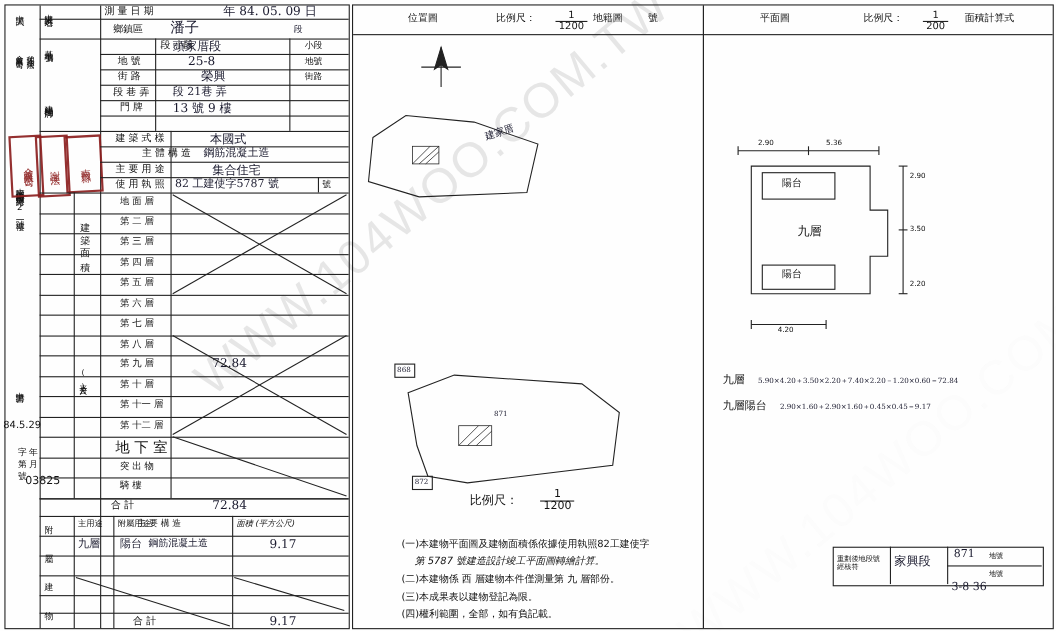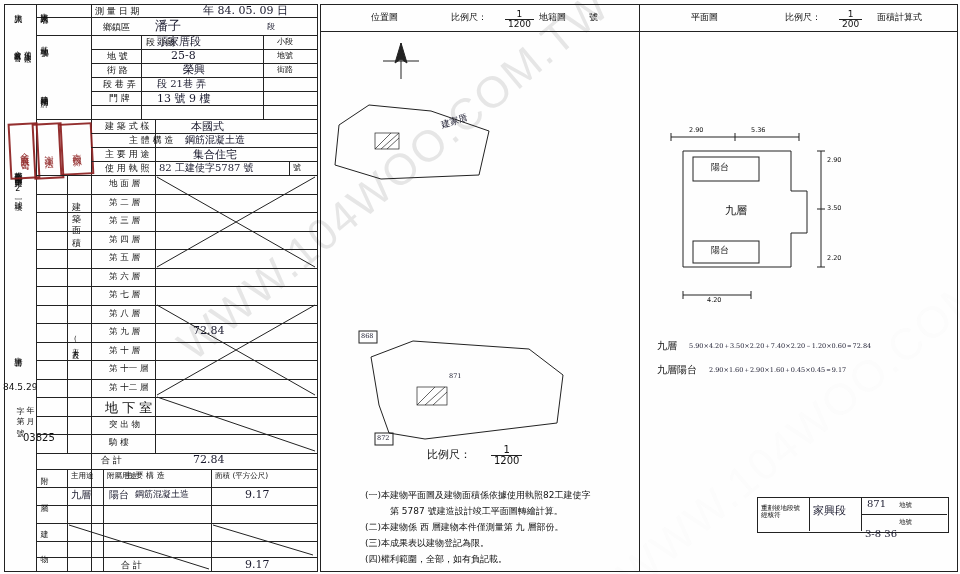--- a/index.html
+++ b/index.html
@@ -172,21 +172,21 @@
     <div class="ln v" style="left:206px;top:464px;height:102px;"></div>
 
     <div class="vtxt" style="left:34px;top:466px;font-size:8px;">附</div>
     <div class="vtxt" style="left:34px;top:492px;font-size:8px;">屬</div>
     <div class="vtxt" style="left:34px;top:518px;font-size:8px;">建</div>
     <div class="vtxt" style="left:34px;top:544px;font-size:8px;">物</div>
 
     <div class="txt" style="left:66px;top:467px;font-size:7.5px;">主用途</div>
     <div class="txt" style="left:102px;top:467px;font-size:7.5px;">附屬用途</div>
     <div class="txt" style="left:120px;top:467px;font-size:8px;">主 要 構 造</div>
-    <div class="txt" style="left:210px;top:467px;font-size:7.5px;">面積 (平方公尺)</div>
+    <div class="txt" style="left:210px;top:467px;font-size:7.5px;font-style:italic;">面積 (平方公尺)</div>
 
     <div class="txt hand" style="left:66px;top:485px;font-size:10px;">九層</div>
     <div class="txt hand" style="left:104px;top:485px;font-size:10px;">陽台</div>
     <div class="txt hand" style="left:130px;top:485px;font-size:9px;">鋼筋混凝土造</div>
     <div class="txt hand" style="left:240px;top:484px;font-size:11px;">9.17</div>
 
     <div class="txt" style="left:116px;top:556px;">合          計</div>
     <div class="txt hand" style="left:240px;top:554px;font-size:11px;">9.17</div>
 
     <svg width="312" height="566">
@@ -280,21 +280,21 @@
     <div class="txt xs" style="left:506px;top:200px;">3.50</div>
     <div class="txt xs" style="left:506px;top:250px;">2.20</div>
     <div class="txt xs" style="left:386px;top:292px;">4.20</div>
 
     <div class="txt" style="left:336px;top:336px;font-size:10px;">九層</div>
     <div class="txt hand xs" style="left:368px;top:338px;">5.90×4.20＋3.50×2.20＋7.40×2.20－1.20×0.60＝72.84</div>
     <div class="txt" style="left:336px;top:360px;font-size:10px;">九層陽台</div>
     <div class="txt hand xs" style="left:388px;top:362px;">2.90×1.60＋2.90×1.60＋0.45×0.45＝9.17</div>
 
     <div class="txt" style="left:44px;top:486px;font-size:9px;">(一)本建物平面圖及建物面積係依據使用執照82工建使字</div>
-    <div class="txt" style="left:69px;top:502px;font-size:9px;">第 5787 號建造設計竣工平面圖轉繪計算。</div>
+    <div class="txt" style="left:56px;top:502px;font-size:9px;font-style:italic;">第 5787 號建造設計竣工平面圖轉繪計算。</div>
     <div class="txt" style="left:44px;top:518px;font-size:9px;">(二)本建物係 西 層建物本件僅測量第 九 層部份。</div>
     <div class="txt" style="left:44px;top:534px;font-size:9px;">(三)本成果表以建物登記為限。</div>
     <div class="txt" style="left:44px;top:550px;font-size:9px;">(四)權利範圍，全部，如有負記載。</div>
 
     <div class="boxlbl" style="left:436px;top:492px;width:190px;height:34px;"></div>
     <div class="txt xs" style="left:440px;top:500px;width:42px;white-space:normal;line-height:1.1;">重劃後地段號經核符</div>
     <div class="txt hand" style="left:492px;top:500px;font-size:11px;">家興段</div>
     <div class="txt hand" style="left:546px;top:494px;font-size:10px;">871</div>
     <div class="txt xs" style="left:578px;top:497px;">地號</div>
     <div class="txt hand" style="left:544px;top:524px;font-size:10px;">3-8 36</div>

